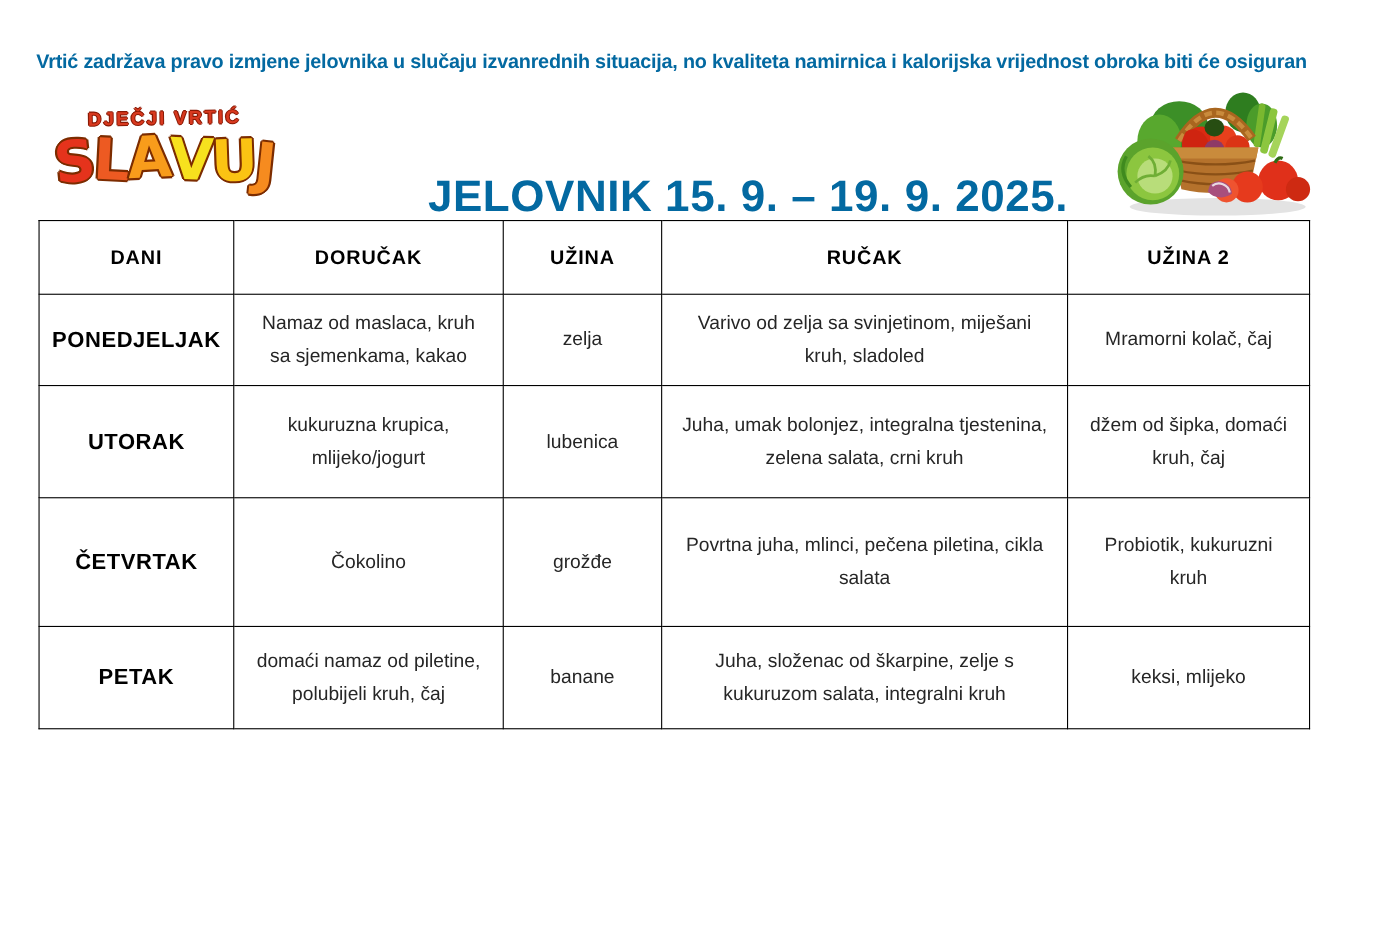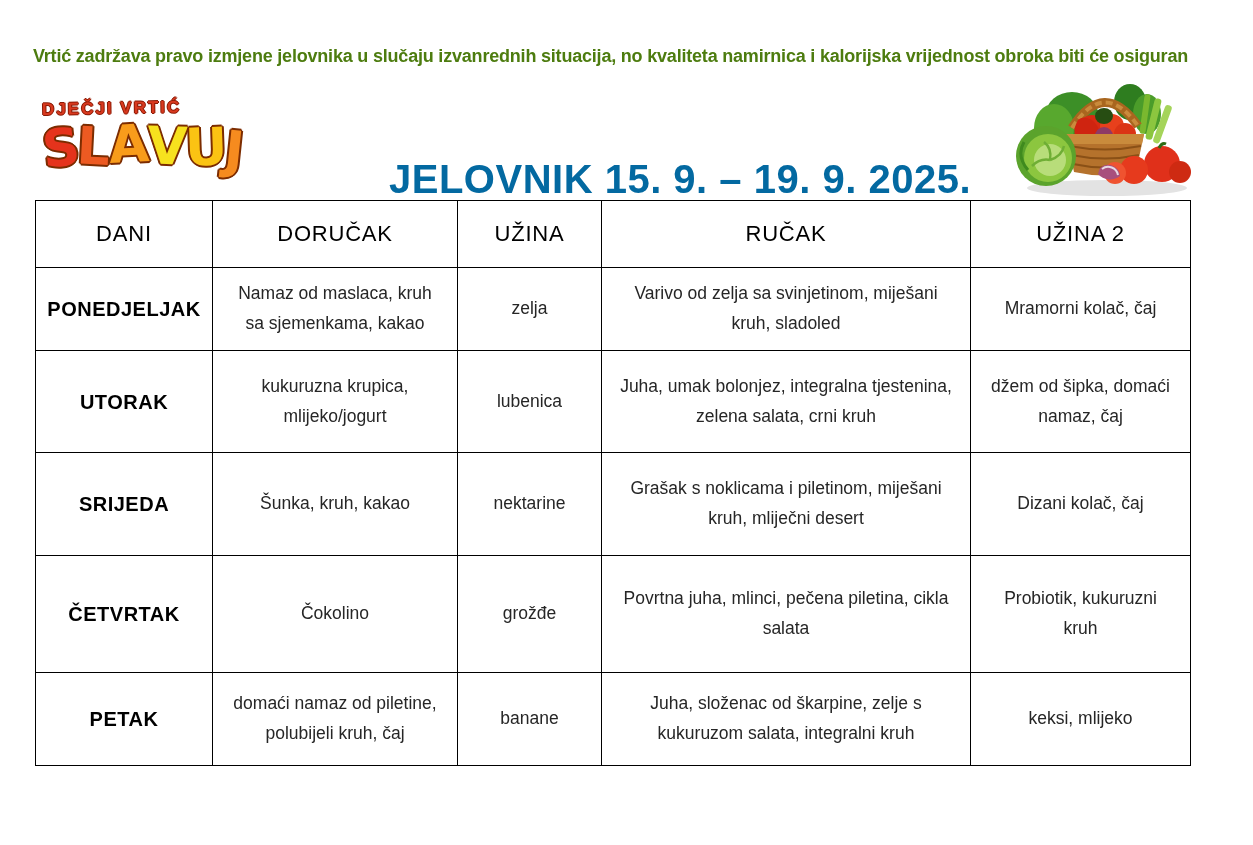--- a/index.html
+++ b/index.html
@@ -13,32 +13,32 @@
     overflow: hidden;
   }
   .disclaimer {
     position: absolute;
     left: 33px;
     top: 46px;
     width: 1160px;
     font-size: 18px;
     font-weight: bold;
     letter-spacing: -0.2px;
-    color: #4d7c0f;
+    color: #0369a1;
     white-space: nowrap;
     font-stretch: condensed;
   }
   
   .logo {
     position: absolute;
     left: 42px;
     top: 98px;
     width: 215px;
     height: 100px;
-    text-align: left;
+    text-align: center;
   }
   .logo-top {
     font-size: 17px;
     font-weight: bold;
     letter-spacing: 2px;
     color: #d8391f;
     text-shadow:
       -1px 0 #8a1a05, 1px 0 #8a1a05, 0 -1px #8a1a05, 0 1px #8a1a05;
     transform: rotate(-1deg);
     margin-bottom: 0px;
@@ -100,22 +100,22 @@
     text-align: center;
     vertical-align: middle;
     padding: 4px 14px;
     color: #262626;
     font-size: 17.5px;
     line-height: 1.7;
     font-weight: normal;
   }
   table.menu th {
     color: #000000;
-    font-size: 22px;
-    font-weight: normal;
+    font-size: 18px;
+    font-weight: bold;
     letter-spacing: 0.8px;
   }
   table.menu td.day {
     color: #000000;
     font-size: 20px;
     font-weight: bold;
     letter-spacing: 0.5px;
     padding: 4px 6px;
   }
   tr.hdr    { height: 67px; }
@@ -208,28 +208,21 @@
       <td>Namaz od maslaca, kruh sa sjemenkama, kakao</td>
       <td>zelja</td>
       <td>Varivo od zelja sa svinjetinom, miješani kruh, sladoled</td>
       <td>Mramorni kolač, čaj</td>
     </tr>
     <tr class="r1">
       <td class="day">UTORAK</td>
       <td>kukuruzna krupica, mlijeko/jogurt</td>
       <td>lubenica</td>
       <td>Juha, umak bolonjez, integralna tjestenina, zelena salata, crni kruh</td>
-      <td>džem od šipka, domaći namaz, čaj</td>
-    </tr>
-    <tr class="r2">
-      <td class="day">SRIJEDA</td>
-      <td>Šunka, kruh, kakao</td>
-      <td>nektarine</td>
-      <td>Grašak s noklicama i piletinom, miješani kruh, mliječni desert</td>
-      <td>Dizani kolač, čaj</td>
+      <td>džem od šipka, domaći kruh, čaj</td>
     </tr>
     <tr class="r3">
       <td class="day">ČETVRTAK</td>
       <td>Čokolino</td>
       <td>grožđe</td>
       <td>Povrtna juha, mlinci, pečena piletina, cikla salata</td>
       <td>Probiotik, kukuruzni kruh</td>
     </tr>
     <tr class="r4">
       <td class="day">PETAK</td>

